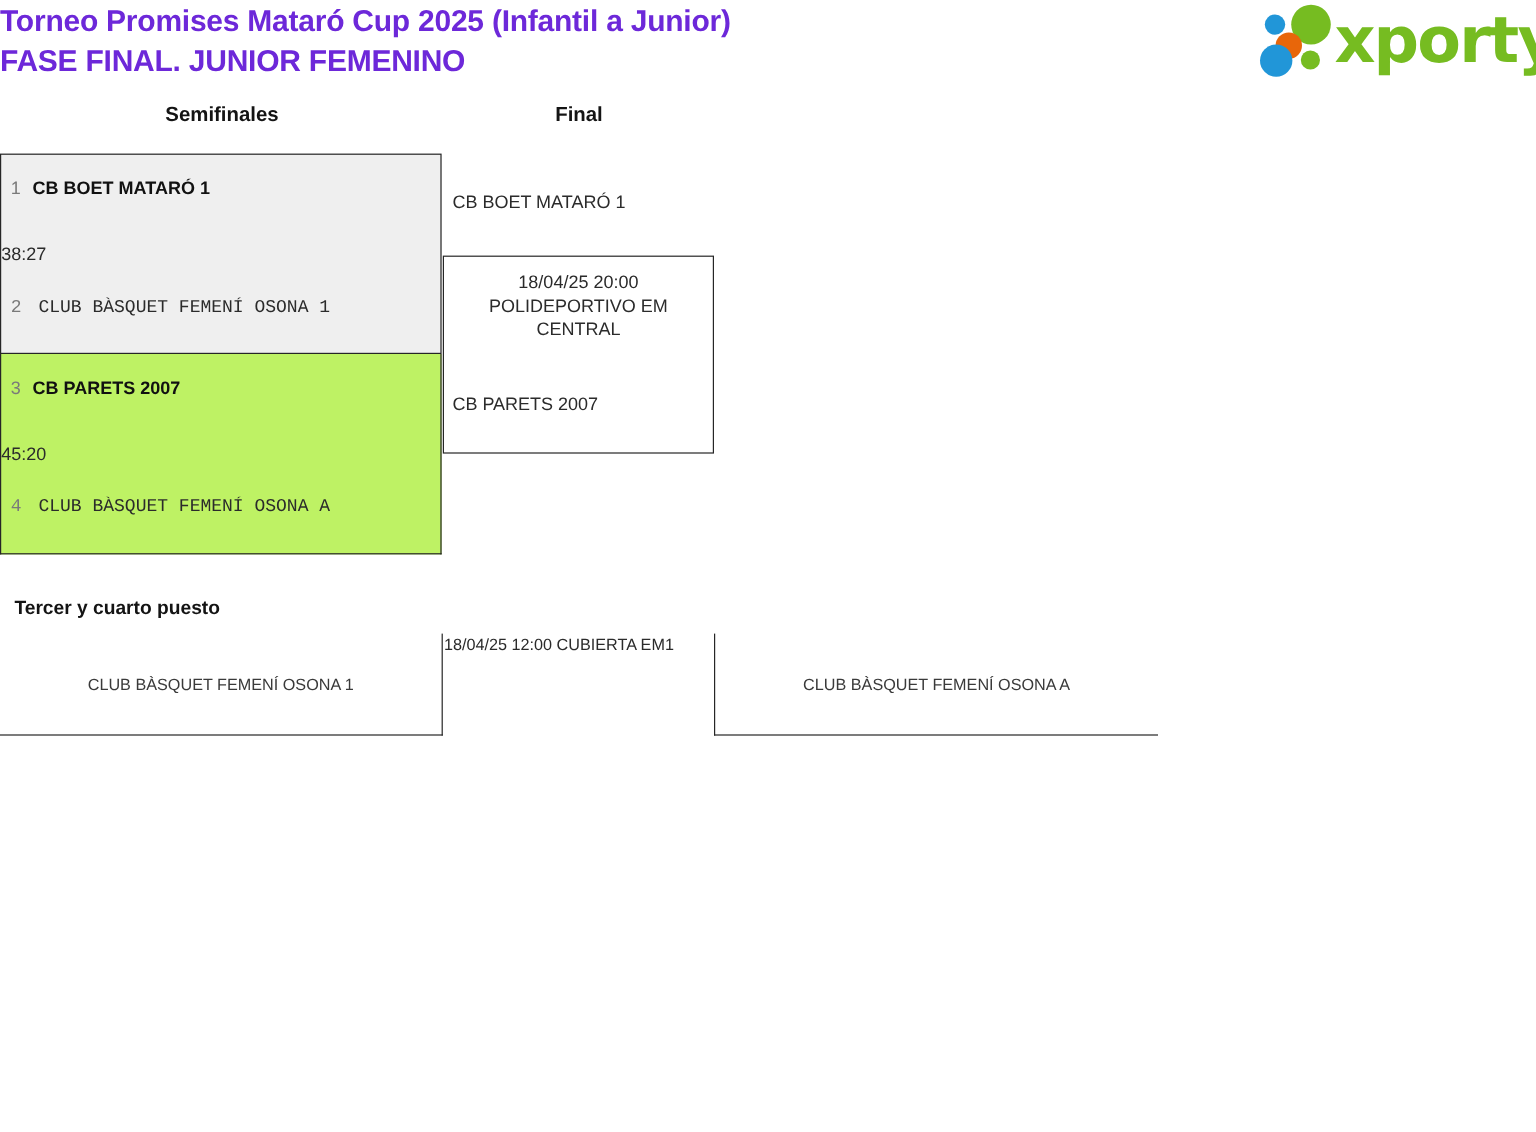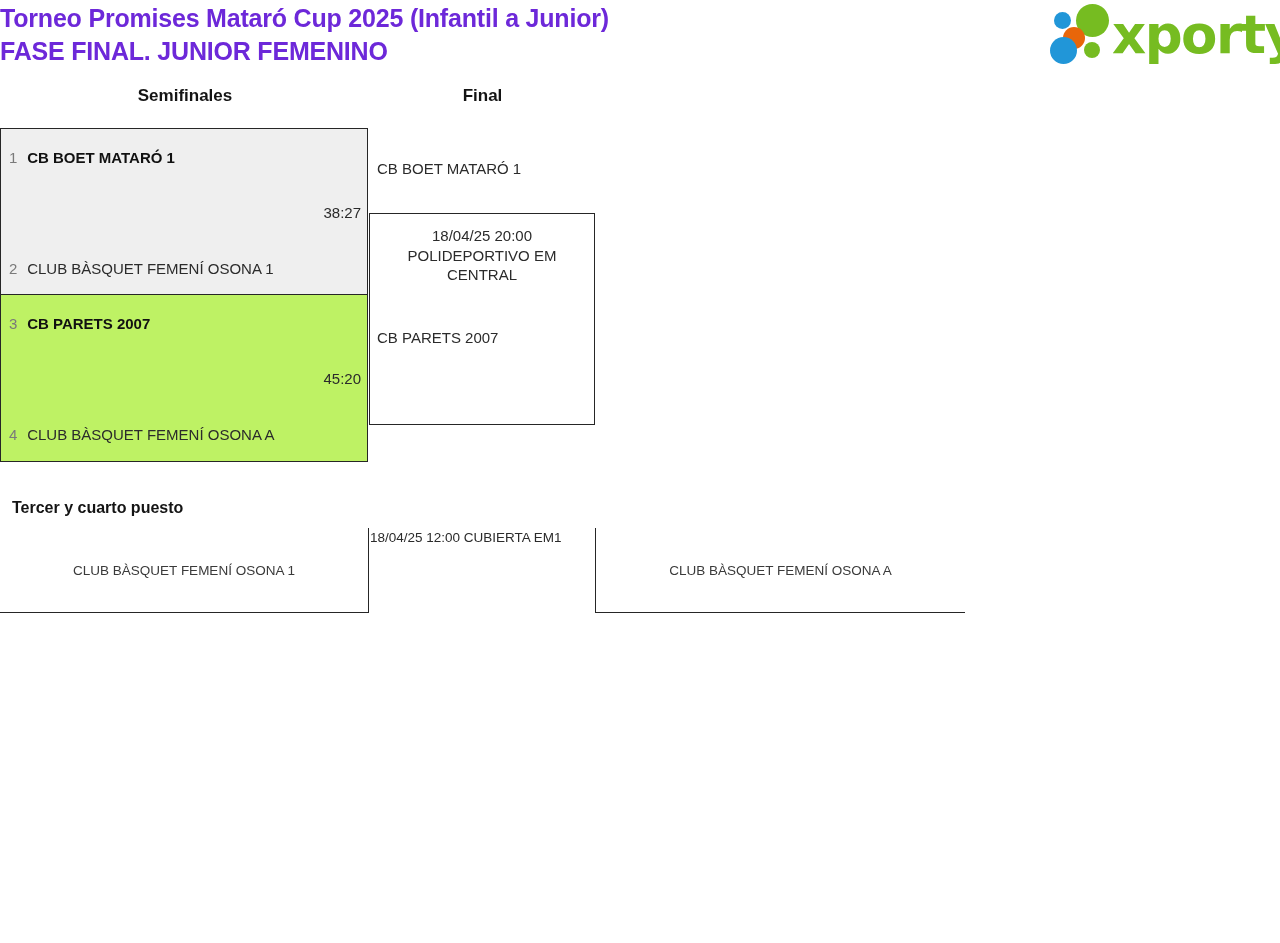--- a/index.html
+++ b/index.html
@@ -105,54 +105,54 @@
   }
   .sf-team {
     position: absolute;
     left: 8px;
     right: 10px;
     font-size: 15px;
     white-space: nowrap;
     overflow: hidden;
   }
   .sf-team-top    { top: 20px; }
-  .sf-team-bottom { top: 131px; }
+  .sf-team-bottom { top: 119px; font-family: Liberation Mono, monospace; }
   .seed {
     display: inline-block;
     min-width: 14px;
     color: #7a7a7a;
     font-size: 15px;
   }
   .team-name { color: #2b2b2b; }
   .team-name.winner { font-weight: bold; color: #111111; }
   .sf-score {
     position: absolute;
     left: 0;
     width: 360px;
     top: 75px;
-    text-align: right;
+    text-align: left;
     font-size: 15px;
     color: #2b2b2b;
   }
 
   
   #final-winner-label {
     position: absolute;
     left: 377px;
     top: 160px;
     font-size: 15px;
     color: #2b2b2b;
     white-space: nowrap;
   }
   #final-box {
     position: absolute;
     left: 369px;
     top: 213px;
     width: 226px;
-    height: 212px;
+    height: 165px;
     border: 1px solid #262626;
     box-sizing: border-box;
     background: #ffffff;
   }
   #final-meta {
     position: absolute;
     left: 10px;
     right: 10px;
     top: 12px;
     text-align: center;

